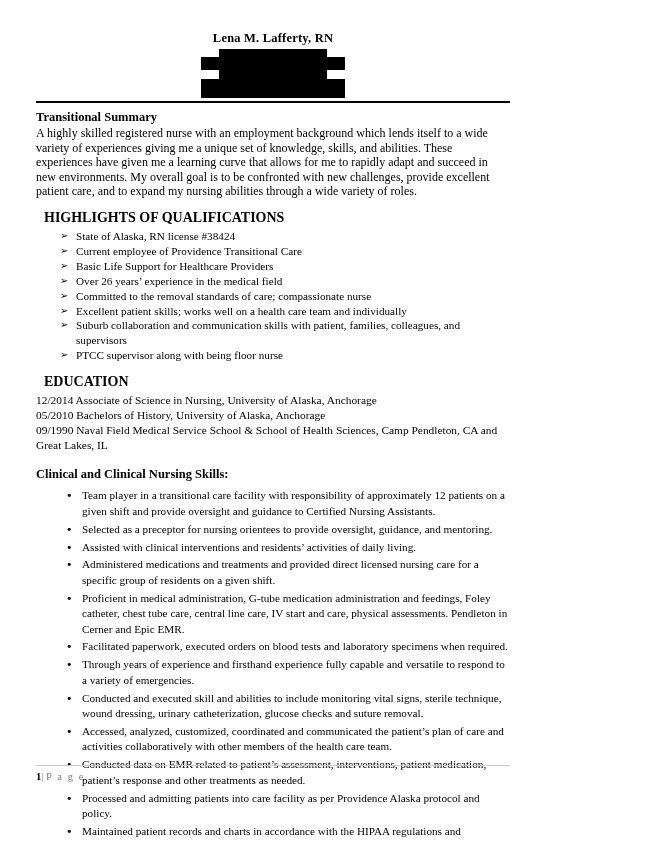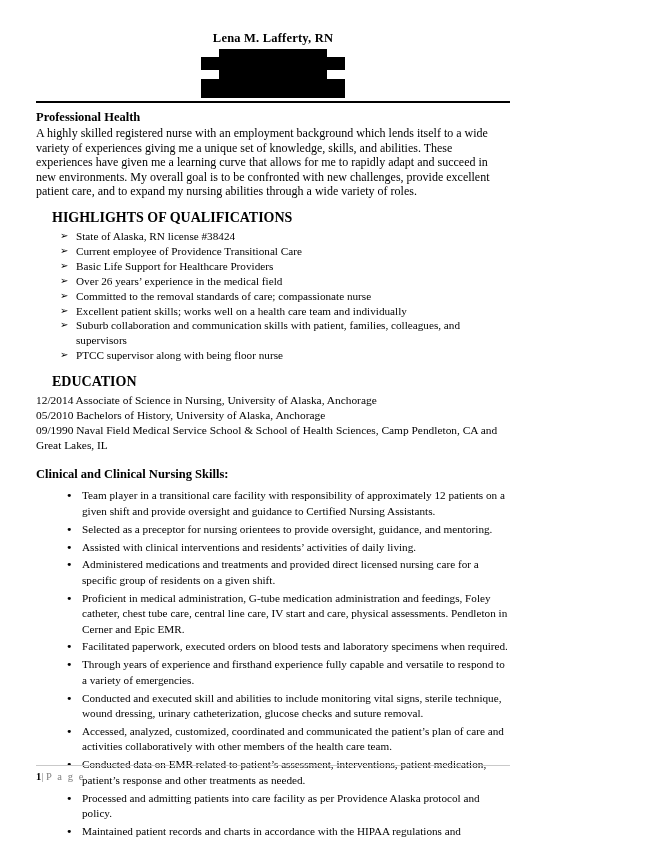--- a/index.html
+++ b/index.html
@@ -66,21 +66,21 @@
   .sec-title-mixed {
     font-weight: bold;
     font-size: 12.5px;
     line-height: 16px;
     margin: 4px 0 1px 0;
   }
   .sec-title-caps {
     font-weight: bold;
     font-size: 14px;
     line-height: 19px;
-    margin: 9px 0 2px 16px;
+    margin: 9px 0 2px 8px;
   }
   .body-text {
     font-size: 12px;
     line-height: 14.6px;
     text-align: left;
   }
   .edu-line {
     font-size: 11.4px;
     line-height: 14.8px;
   }
@@ -169,21 +169,21 @@
         <span class="tab tab-l2"></span>
         <span class="tab tab-r1"></span>
         <span class="tab tab-r2"></span>
       </div>
     </div>
   </div>
 
   <hr class="rule-black">
 
   <div>
-    <div class="sec-title-mixed">Professional Health</div>
+    <div class="sec-title-mixed">Transitional Summary</div>
     <div class="body-text">A highly skilled registered nurse with an employment background which lends itself to a wide variety of experiences giving me a unique set of knowledge, skills, and abilities. These experiences have given me a learning curve that allows for me to rapidly adapt and succeed in new environments. My overall goal is to be confronted with new challenges, provide excellent patient care, and to expand my nursing abilities through a wide variety of roles.</div>
   </div>
 
   <div>
     <div class="sec-title-caps">HIGHLIGHTS OF QUALIFICATIONS</div>
     <ul class="arrow-list">
       <li>
         <span class="arrow-glyph">➢</span>
         <span>State of Alaska, RN license #38424</span>
       </li>

